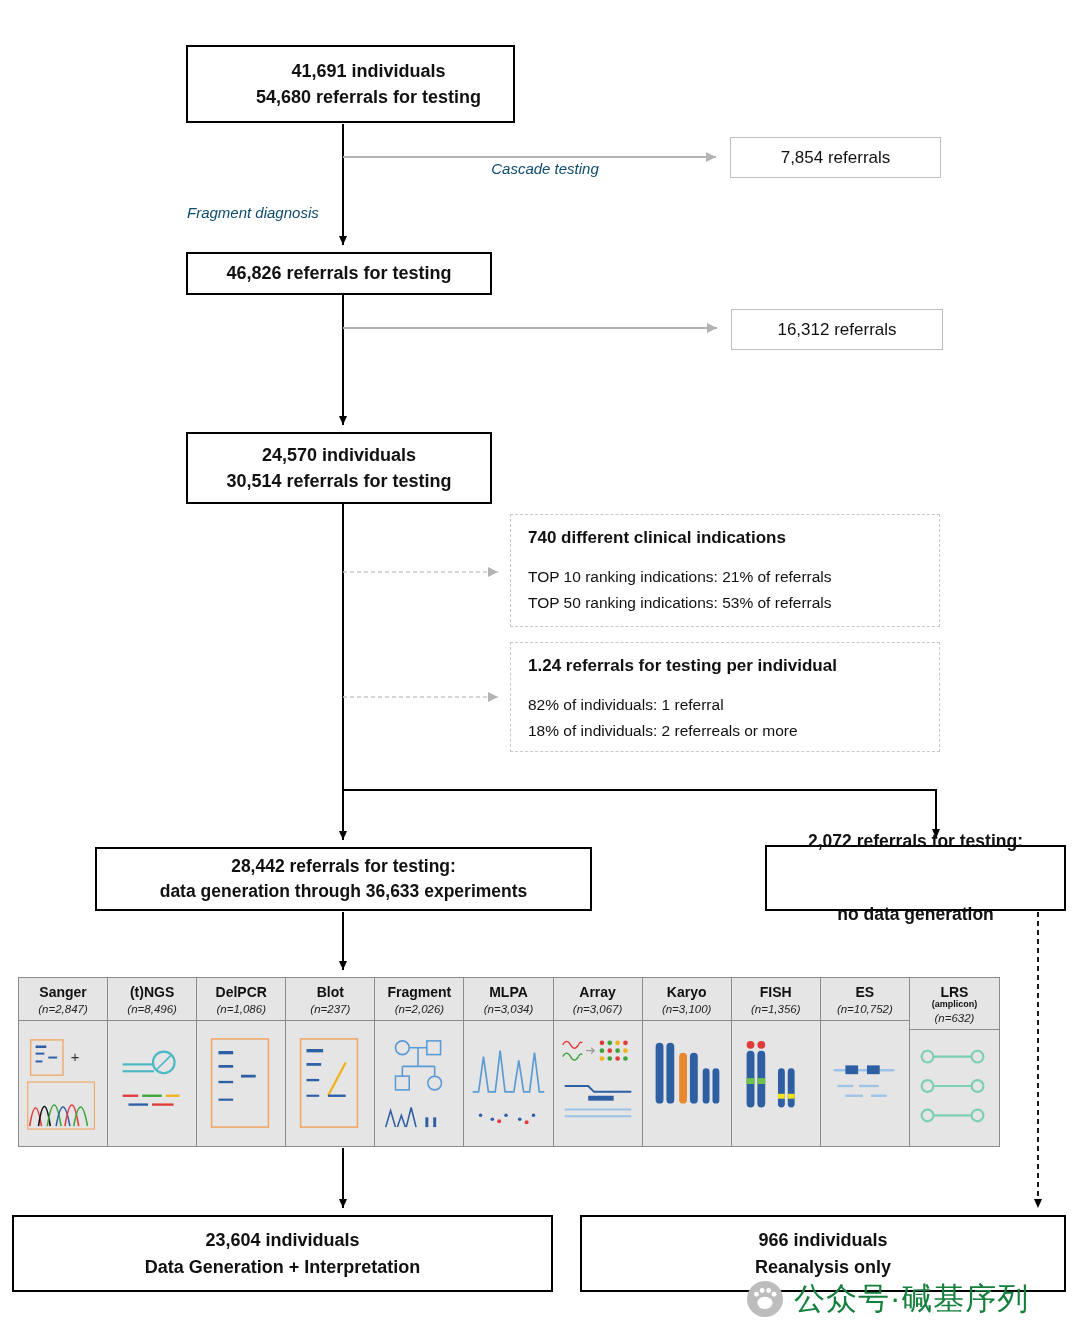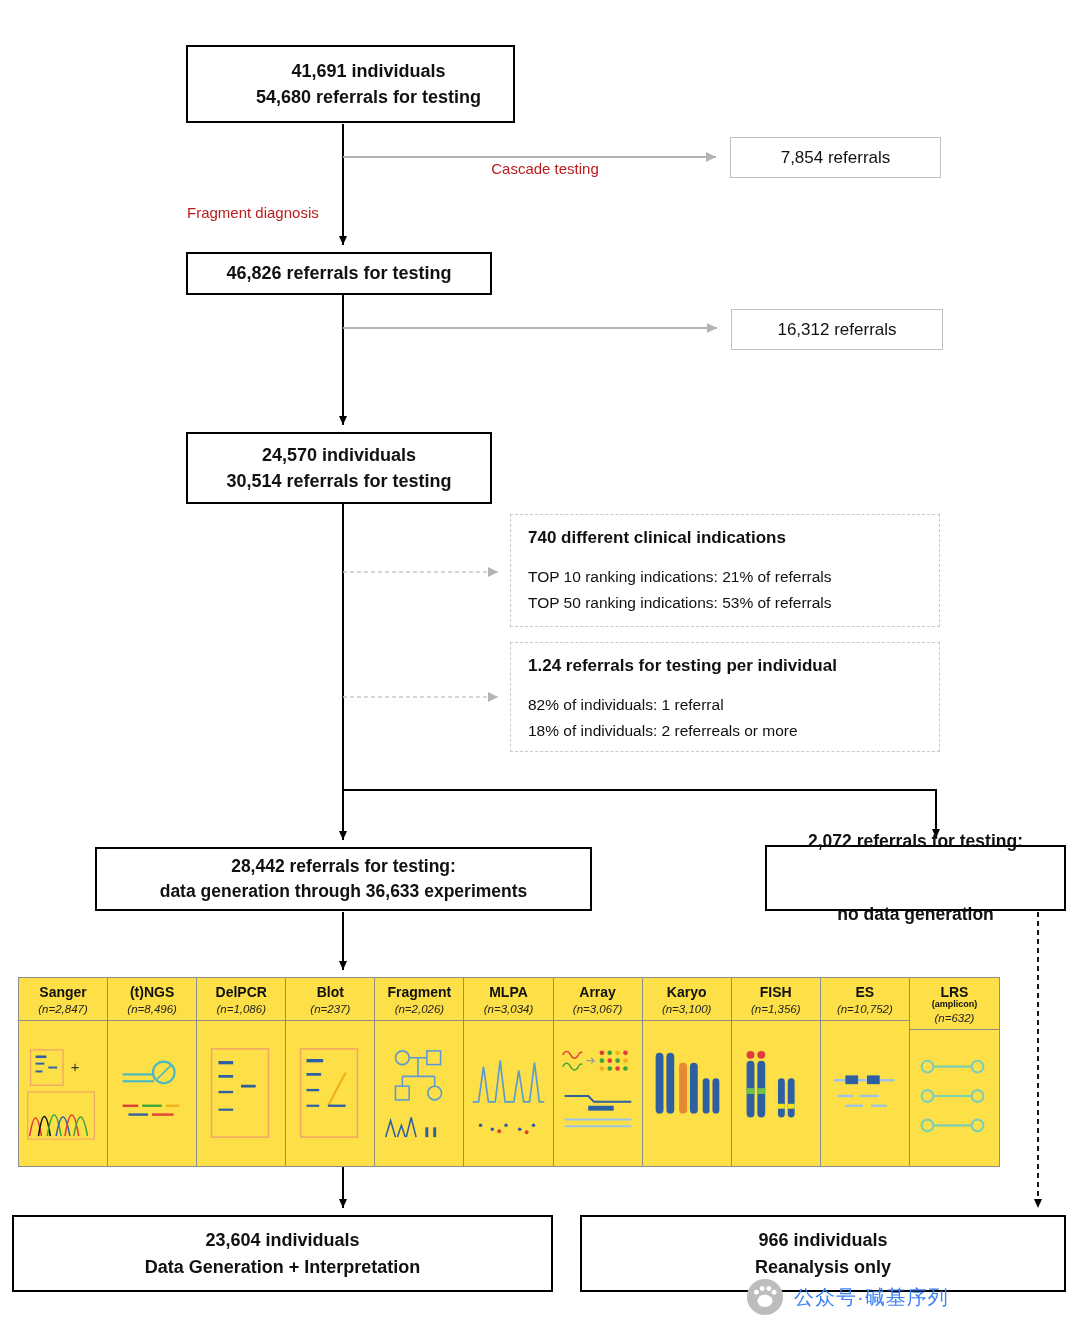--- a/index.html
+++ b/index.html
@@ -8,39 +8,39 @@
   .canvas{position:absolute;inset:0;}
   svg.connectors{position:absolute;left:0;top:0;pointer-events:none;}
   .box{position:absolute;background:#fff;display:flex;flex-direction:column;
        justify-content:center;align-items:center;text-align:center;box-sizing:border-box;}
   .main-box{border:2px solid #000;font-weight:bold;font-size:18px;line-height:1.45;}
   .gray-box{border:1px solid #bfbfbf;font-size:17px;font-weight:400;}
   .dashed-box{border:1px dashed #c9c9c9;align-items:flex-start;text-align:left;
               justify-content:flex-start;padding:13px 17px;}
   .dashed-box .d-title{font-weight:bold;font-size:17px;margin-bottom:16px;}
   .dashed-box .d-line{font-size:15.5px;line-height:1.65;}
-  .flow-label{position:absolute;font-size:15px;color:#b91c1c;}
+  .flow-label{position:absolute;font-style:italic;font-size:15px;color:#0c4a6e;}
   .flow-label.center{text-align:center;}
   .small-label{font-size:14px;line-height:1.45;}
-  .methods{position:absolute;left:18px;top:977px;width:982px;height:190px;
+  .methods{position:absolute;left:18px;top:977px;width:982px;height:170px;
            display:grid;grid-template-columns:repeat(11,1fr);
-           border:1px solid #8c8c8c;box-sizing:border-box;background:#fde047;}
+           border:1px solid #8c8c8c;box-sizing:border-box;background:#e5e5e5;}
   .method-col{border-right:1px solid #8c8c8c;display:flex;flex-direction:column;
               align-items:center;box-sizing:border-box;min-width:0;}
   .method-col:last-child{border-right:none;}
   .m-head{width:100%;border-bottom:1px solid #8c8c8c;box-sizing:border-box;
           display:flex;flex-direction:column;align-items:center;padding:6px 2px 5px 2px;}
   .m-name{font-weight:bold;font-size:14px;white-space:nowrap;}
   .m-sub{font-weight:bold;font-size:9px;margin-top:-1px;}
   .m-n{font-style:italic;font-size:11.5px;margin-top:3px;color:#222;}
   .m-icon{flex:1;display:flex;align-items:center;justify-content:center;width:100%;}
   .m-icon svg{width:80px;height:98px;}
   .watermark{position:absolute;left:746px;top:1278px;display:flex;align-items:center;
              gap:10px;color:#9e9e9e;}
-  .wm-text{font-size:20px;letter-spacing:1px;color:#3b82f6;}
+  .wm-text{font-size:31px;letter-spacing:1px;color:#15803d;}
   .wm-logo{width:38px;height:38px;}
 </style>
 </head>
 <body>
 
 <div class="canvas">
 
   <svg class="connectors" width="1080" height="1340">
     <defs>
       <marker id="arrB" markerUnits="userSpaceOnUse" markerWidth="12" markerHeight="12" refX="9" refY="4" orient="auto">

